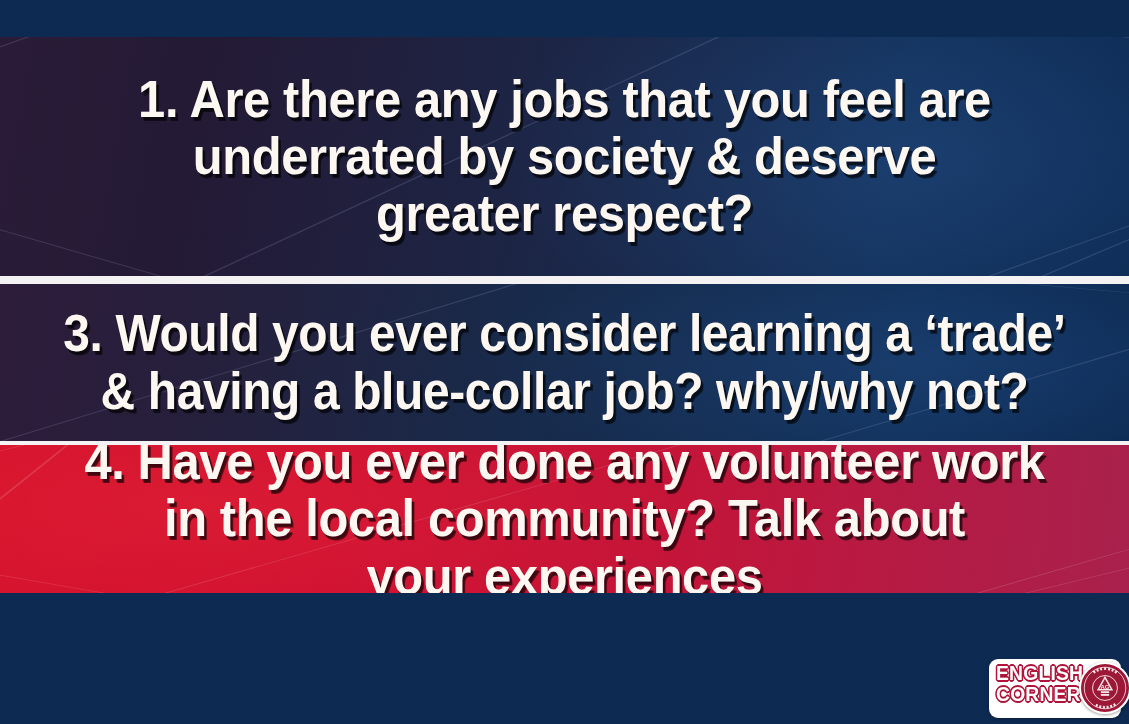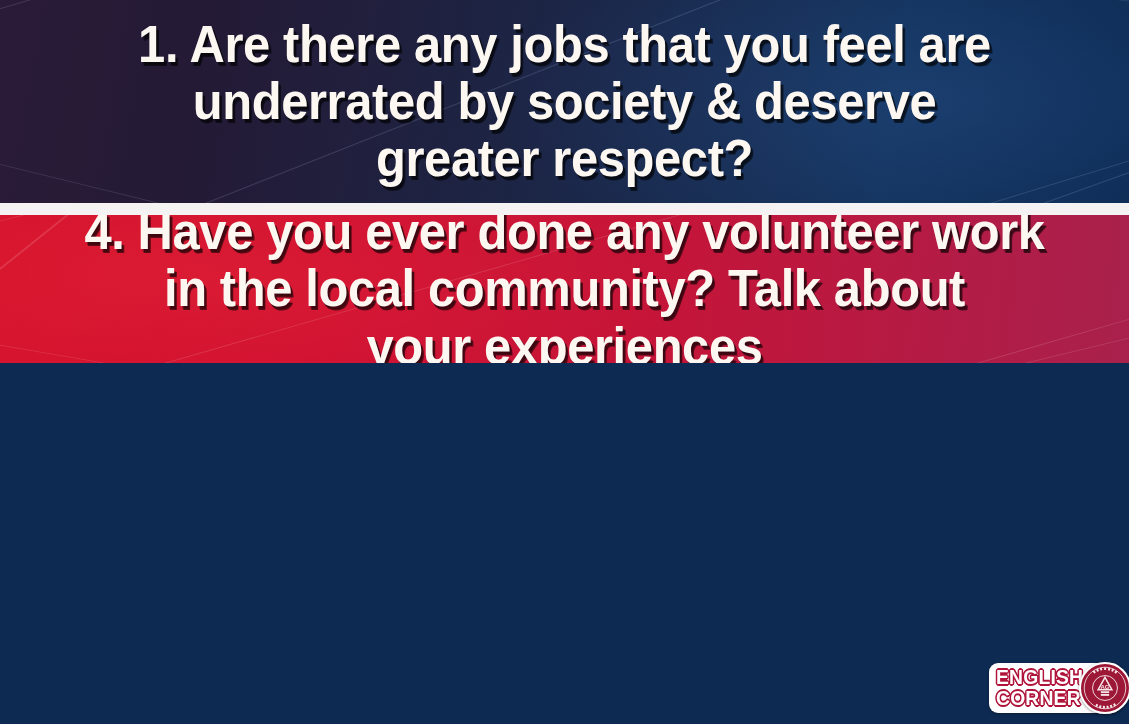--- a/index.html
+++ b/index.html
@@ -84,21 +84,21 @@
     z-index:9;
     display:flex; align-items:center;
     height:64px;
   }
   .logo-badge {
     position:relative;
     display:flex; flex-direction:column;
     justify-content:center;
     background:#ffffff;
     border-radius:9px;
-    padding:3px 30px 5px 7px;
+    padding:3px 30px 14px 7px;
     box-shadow:0 1px 3px rgba(0,0,0,.35);
   }
   .logo-line {
     font-family:"Liberation Sans Narrow","Liberation Sans", sans-serif;
     font-weight:700;
     font-size:21px;
     line-height:21px;
     letter-spacing:0.2px;
     color:#ffffff;
     -webkit-text-stroke:0px;
@@ -122,21 +122,21 @@
     box-shadow:0 1px 3px rgba(0,0,0,.4);
     overflow:hidden;
   }
   .logo-seal svg { display:block; width:100%; height:100%; }
 </style>
 </head>
 <body>
 
 <div id="poster">
 
-  <div class="panel dark p1" style="height:203px;">
+  <div class="panel dark p1" style="height:239px;margin-top:37px;">
     <div class="glow"></div>
     <div class="tex">
       <svg viewBox="0 0 100 100" preserveAspectRatio="none">
         <g stroke="#b9c8ee" stroke-width="0.14" fill="none">
           <path d="M-5 70 L40 -5 L95 35 L60 105 Z"></path>
           <path d="M20 105 L70 -5"></path>
           <path d="M55 105 L105 20"></path>
           <path d="M-5 30 L50 105"></path>
           <path d="M75 -5 L105 60"></path>
         </g>
@@ -147,20 +147,38 @@
       <div>underrated by society &amp; deserve</div>
       <div>greater respect?</div>
     </div>
   </div>
 
   <div class="divider"></div>
 
 
   <div class="divider"></div>
 
+  <div class="panel dark2 p3" style="height:157px;">
+    <div class="glow"></div>
+    <div class="tex">
+      <svg viewBox="0 0 100 100" preserveAspectRatio="none">
+        <g stroke="#b9c8ee" stroke-width="0.16" fill="none">
+          <path d="M-5 65 L30 -5 L85 30 L50 105 Z"></path>
+          <path d="M10 105 L60 -5"></path>
+          <path d="M65 105 L105 25"></path>
+          <path d="M-5 45 L40 105"></path>
+          <path d="M80 -5 L105 70"></path>
+        </g>
+      </svg>
+    </div>
+    <div class="qtext">
+      <div>3. Would you ever consider learning a ‘trade’</div>
+      <div>&amp; having a blue-collar job? why/why not?</div>
+    </div>
+  </div>
 
   <div class="divider"></div>
 
   <div class="panel red2 p4" style="height:148px;">
     <div class="glow warm"></div>
     <div class="tex">
       <svg viewBox="0 0 100 100" preserveAspectRatio="none">
         <g stroke="#ffd9de" stroke-width="0.14" fill="none">
           <path d="M-5 75 L38 -5 L92 30 L58 105 Z"></path>
           <path d="M18 105 L68 -5"></path>

